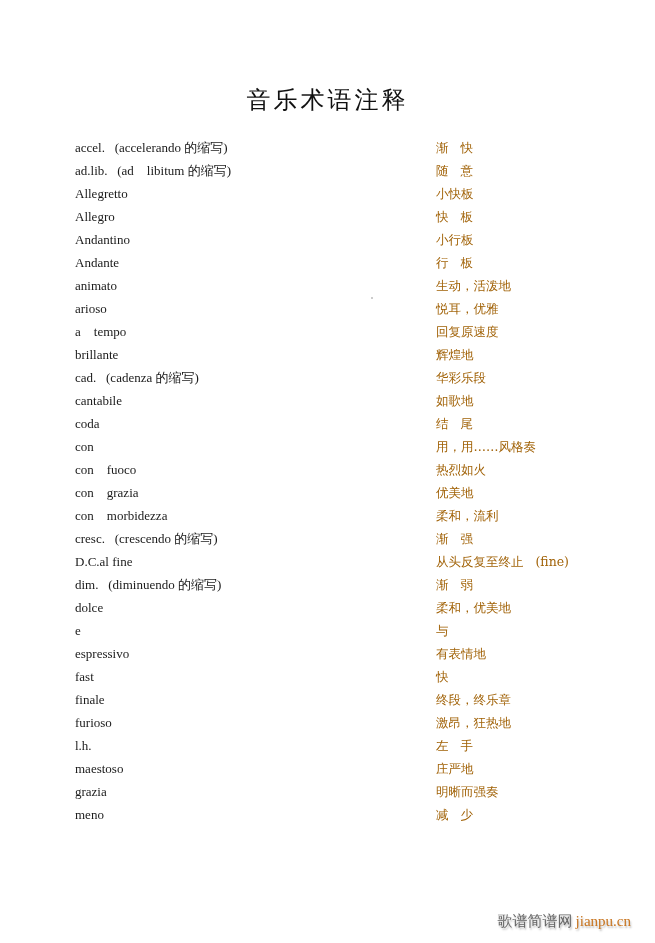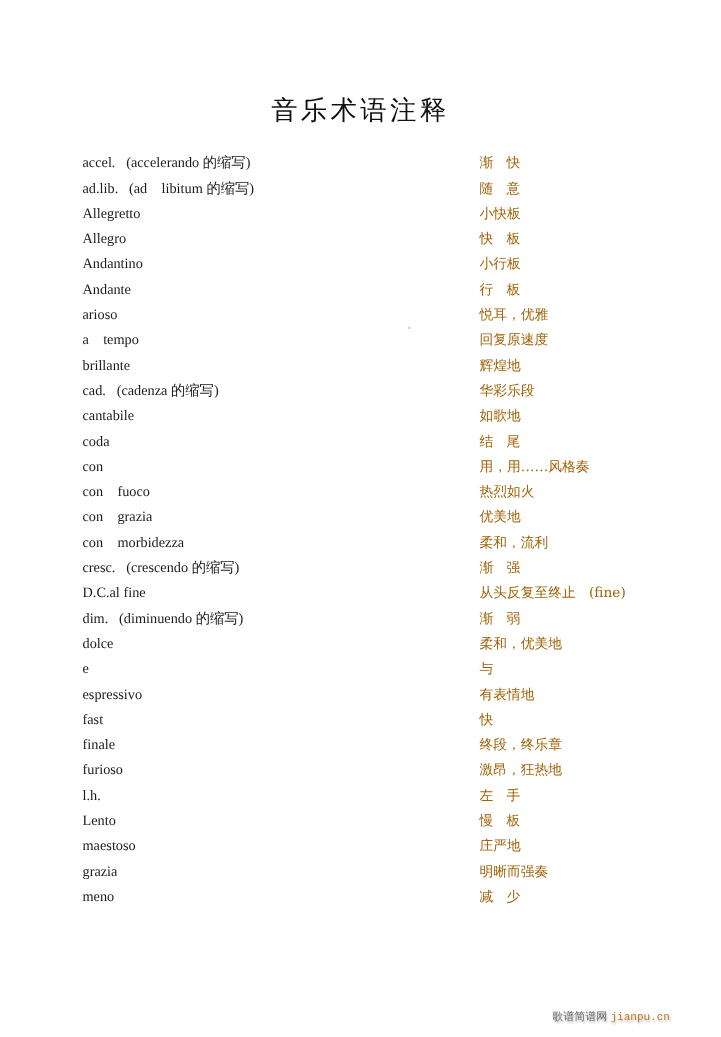--- a/index.html
+++ b/index.html
@@ -50,24 +50,24 @@
       left: 436px;
       top: 0;
       font-size: 12.5px;
       line-height: 23px;
       white-space: pre;
       color: #a16207;
       font-family: "DejaVu Serif", "Liberation Serif", serif;
     }
     .watermark {
       position: absolute;
-      right: 46px;
+      right: 24px;
       bottom: 12px;
-      font-family: Liberation Mono, monospace;
-      font-size: 10px;
+      font-family: Liberation Serif, serif;
+      font-size: 15px;
       color: #666;
       text-shadow: 1px 2px 2px #bbb;
     }
     .watermark .site {
       color: #c8741e;
       margin-left: 3px;
     }
     .speck {
       position: absolute;
       left: 371px;
@@ -101,20 +101,24 @@
     </div>
   <div class="row">
       <span class="term">Andantino</span>
       <span class="meaning">小行板</span>
     </div>
   <div class="row">
       <span class="term">Andante</span>
       <span class="meaning">行   板</span>
     </div>
   <div class="row">
+      <span class="term">animato</span>
+      <span class="meaning">生动，活泼地</span>
+    </div>
+  <div class="row">
       <span class="term">arioso</span>
       <span class="meaning">悦耳，优雅</span>
     </div>
   <div class="row">
       <span class="term">a    tempo</span>
       <span class="meaning">回复原速度</span>
     </div>
   <div class="row">
       <span class="term">brillante</span>
       <span class="meaning">辉煌地</span>
@@ -179,24 +183,20 @@
       <span class="term">finale</span>
       <span class="meaning">终段，终乐章</span>
     </div>
   <div class="row">
       <span class="term">furioso</span>
       <span class="meaning">激昂，狂热地</span>
     </div>
   <div class="row">
       <span class="term">l.h.</span>
       <span class="meaning">左   手</span>
-    </div>
-  <div class="row">
-      <span class="term">Lento</span>
-      <span class="meaning">慢   板</span>
     </div>
   <div class="row">
       <span class="term">maestoso</span>
       <span class="meaning">庄严地</span>
     </div>
   <div class="row">
       <span class="term">grazia</span>
       <span class="meaning">明晰而强奏</span>
     </div>
   <div class="row">

